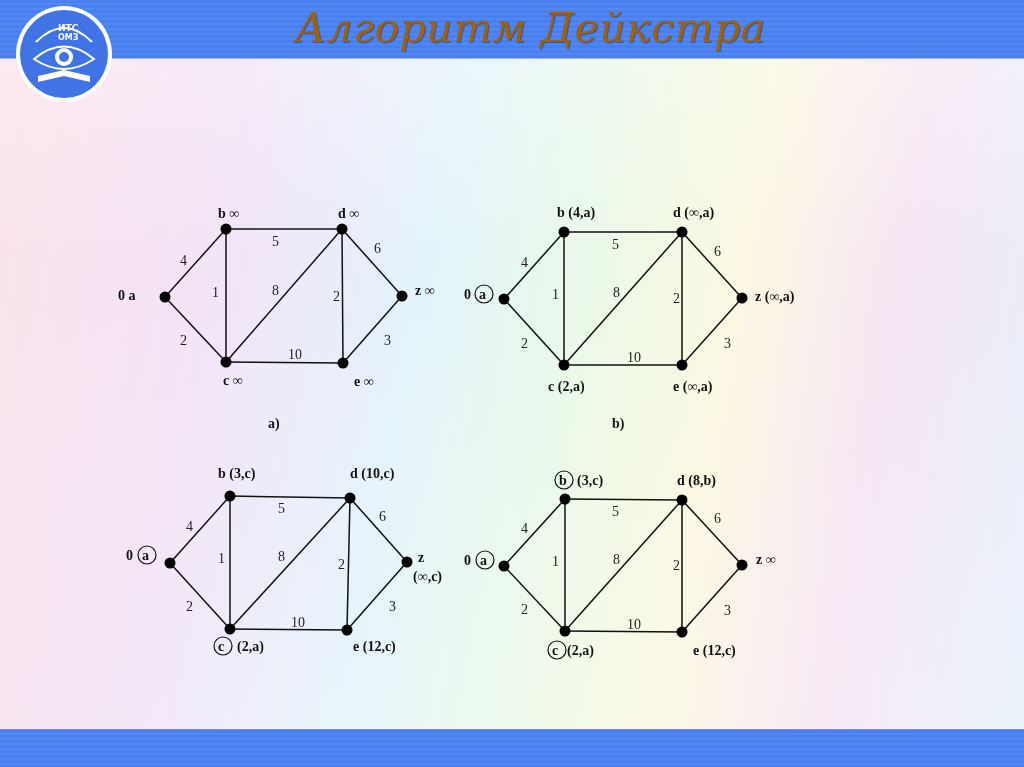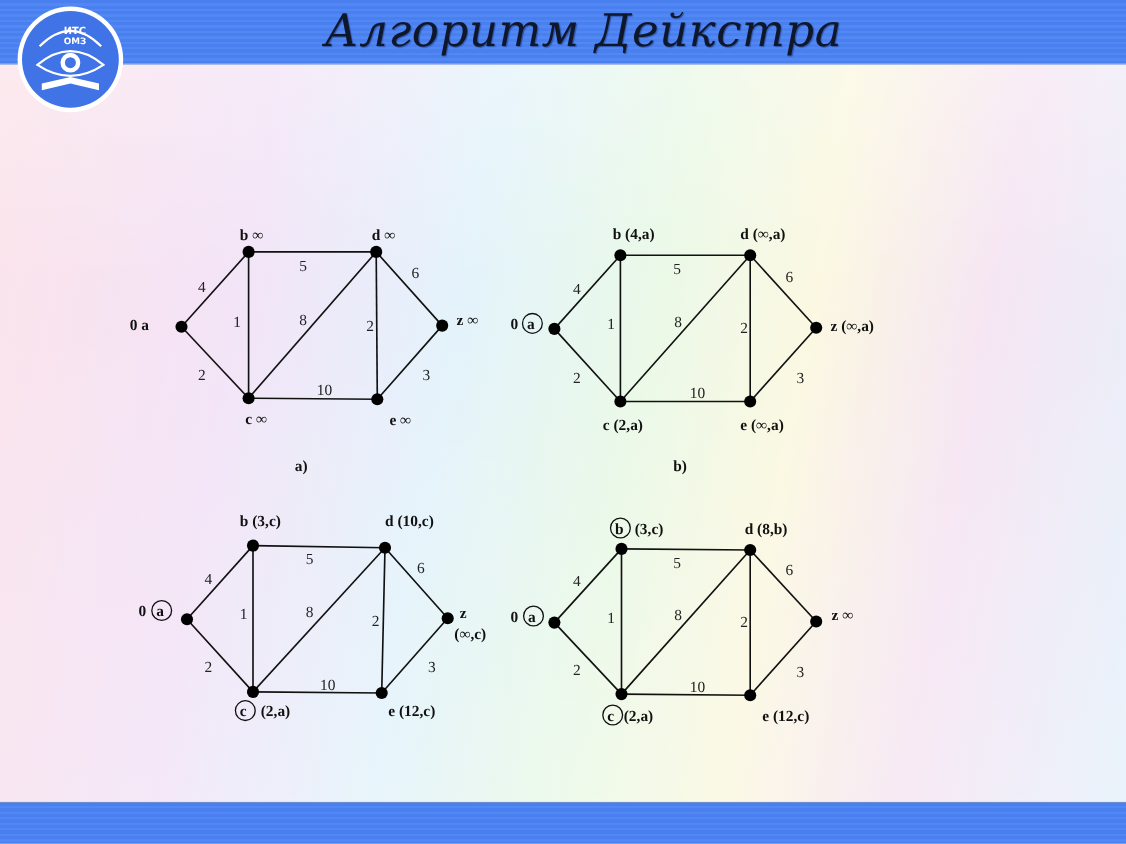--- a/index.html
+++ b/index.html
@@ -9,21 +9,21 @@
         background: linear-gradient(100deg, #fbe3ea 0%, #f3e4f7 22%, #e4f3fb 40%, #eaf9e8 55%, #fbf8e2 68%, #f6e6f3 82%, #e6f1fb 100%); }
   .bg::after { content:""; position:absolute; inset:0;
         background: linear-gradient(180deg, rgba(255,255,255,0.25) 0%, rgba(255,255,255,0) 30%, rgba(255,255,255,0.15) 100%); }
   .header { position:absolute; left:0; top:0; width:1024px; height:58px;
         background: repeating-linear-gradient(180deg, #4a7ff0 0px, #4a7ff0 3px, #5288f4 3px, #5288f4 5px);
         border-bottom:1px solid #9fb6e6; }
   .footer { position:absolute; left:0; top:729px; width:1024px; height:38px;
         background: repeating-linear-gradient(180deg, #4a7ff0 0px, #4a7ff0 3px, #5288f4 3px, #5288f4 5px);
         border-top:1px solid #6e8fcf; }
   .title { position:absolute; left:295px; top:4px; font-family:"DejaVu Serif", serif; font-style:italic;
-        font-size:41px; color:#0f172a; letter-spacing:0.5px; text-shadow:1px 1px 1px #2e55a8; white-space:nowrap; }
+        font-size:41px; color:#a16207; letter-spacing:0.5px; text-shadow:1px 1px 1px #2e55a8; white-space:nowrap; }
   .logo { position:absolute; left:14px; top:4px; width:100px; height:100px; }
   svg.graphs { position:absolute; left:0; top:0; }
   .lbl { font-family:"Liberation Serif", serif; font-size:14px; font-weight:bold; fill:#111; }
   .w { font-family:"Liberation Serif", serif; font-size:14px; fill:#222; }
   .cap { font-family:"Liberation Serif", serif; font-size:14px; font-weight:bold; fill:#111; }
 </style>
 </head>
 <body>
 
 <div class="bg"></div>

